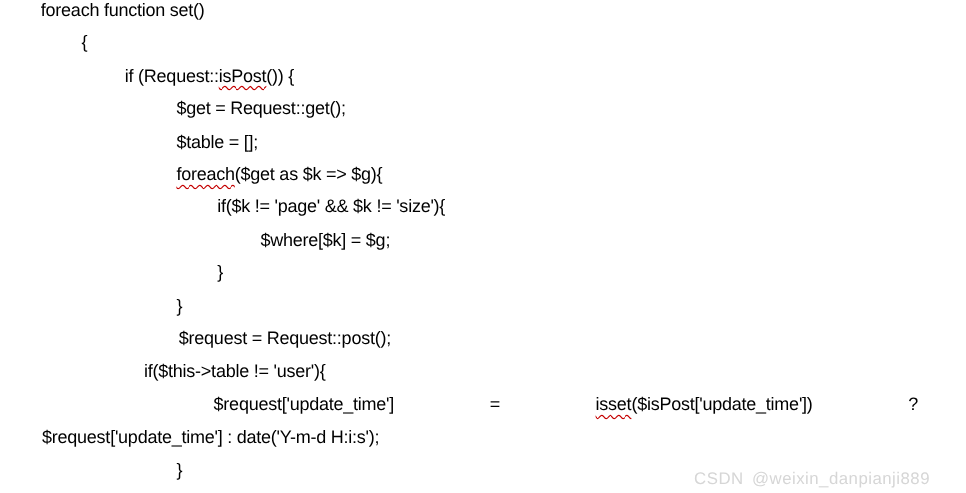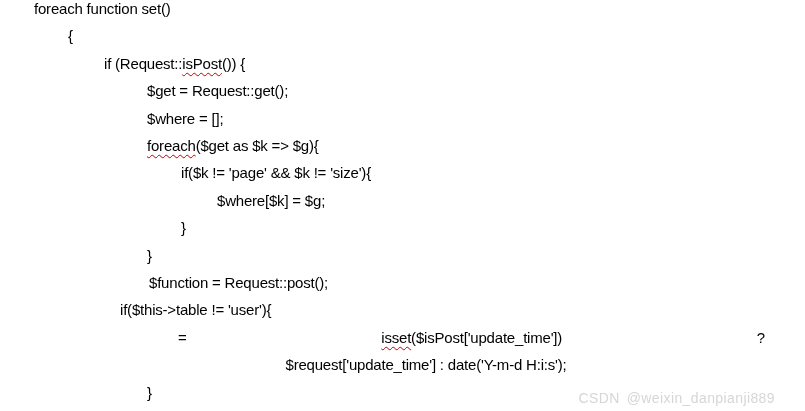--- a/index.html
+++ b/index.html
@@ -58,32 +58,33 @@
 </style>
 </head>
 <body>
 
 <div class="code-doc">
   <div class="lines">
       <div class="line" style="padding-left: 34px;"><span><span>foreach function set()</span></span></div>
       <div class="line" style="padding-left: 68px;"><span><span>{</span></span></div>
       <div class="line" style="padding-left: 104px;"><span><span>if (Request::</span><span class="sq">isPost</span><span>()) {</span></span></div>
       <div class="line" style="padding-left: 147px;"><span><span>$get = Request::get();</span></span></div>
-      <div class="line" style="padding-left: 147px;"><span><span>$where = [];</span></span></div>
+      <div class="line" style="padding-left: 147px;"><span><span>$table = [];</span></span></div>
       <div class="line" style="padding-left: 147px;"><span><span class="sq">foreach</span><span>($get as $k =&gt; $g){</span></span></div>
       <div class="line" style="padding-left: 181px;"><span><span>if($k != 'page' &amp;&amp; $k != 'size'){</span></span></div>
       <div class="line" style="padding-left: 217px;"><span><span>$where[$k] = $g;</span></span></div>
       <div class="line" style="padding-left: 181px;"><span><span>}</span></span></div>
       <div class="line" style="padding-left: 147px;"><span><span>}</span></span></div>
-      <div class="line" style="padding-left: 149px;"><span><span>$function = Request::post();</span></span></div>
+      <div class="line" style="padding-left: 149px;"><span><span>$request = Request::post();</span></span></div>
       <div class="line" style="padding-left: 120px;"><span><span>if($this-&gt;table != 'user'){</span></span></div>
       <div class="line justify" style="padding-left: 178px; padding-right: 40px;">
+        <span><span>$request['update_time']</span></span>
         <span><span>=</span></span>
         <span><span class="sq">isset</span><span>($isPost['update_time'])</span></span>
         <span><span>?</span></span>
       </div>
-      <div class="line" style="padding-left: 47px; text-align: center;"><span><span>$request['update_time'] : date('Y-m-d H:i:s');</span></span></div>
+      <div class="line" style="padding-left: 35px;"><span><span>$request['update_time'] : date('Y-m-d H:i:s');</span></span></div>
       <div class="line" style="padding-left: 147px;"><span><span>}</span></span></div>
     </div>
   <div class="watermark">
     <span>CSDN</span><span class="handle">@weixin_danpianji889</span>
   </div>
 </div>
 
 </body></html>

